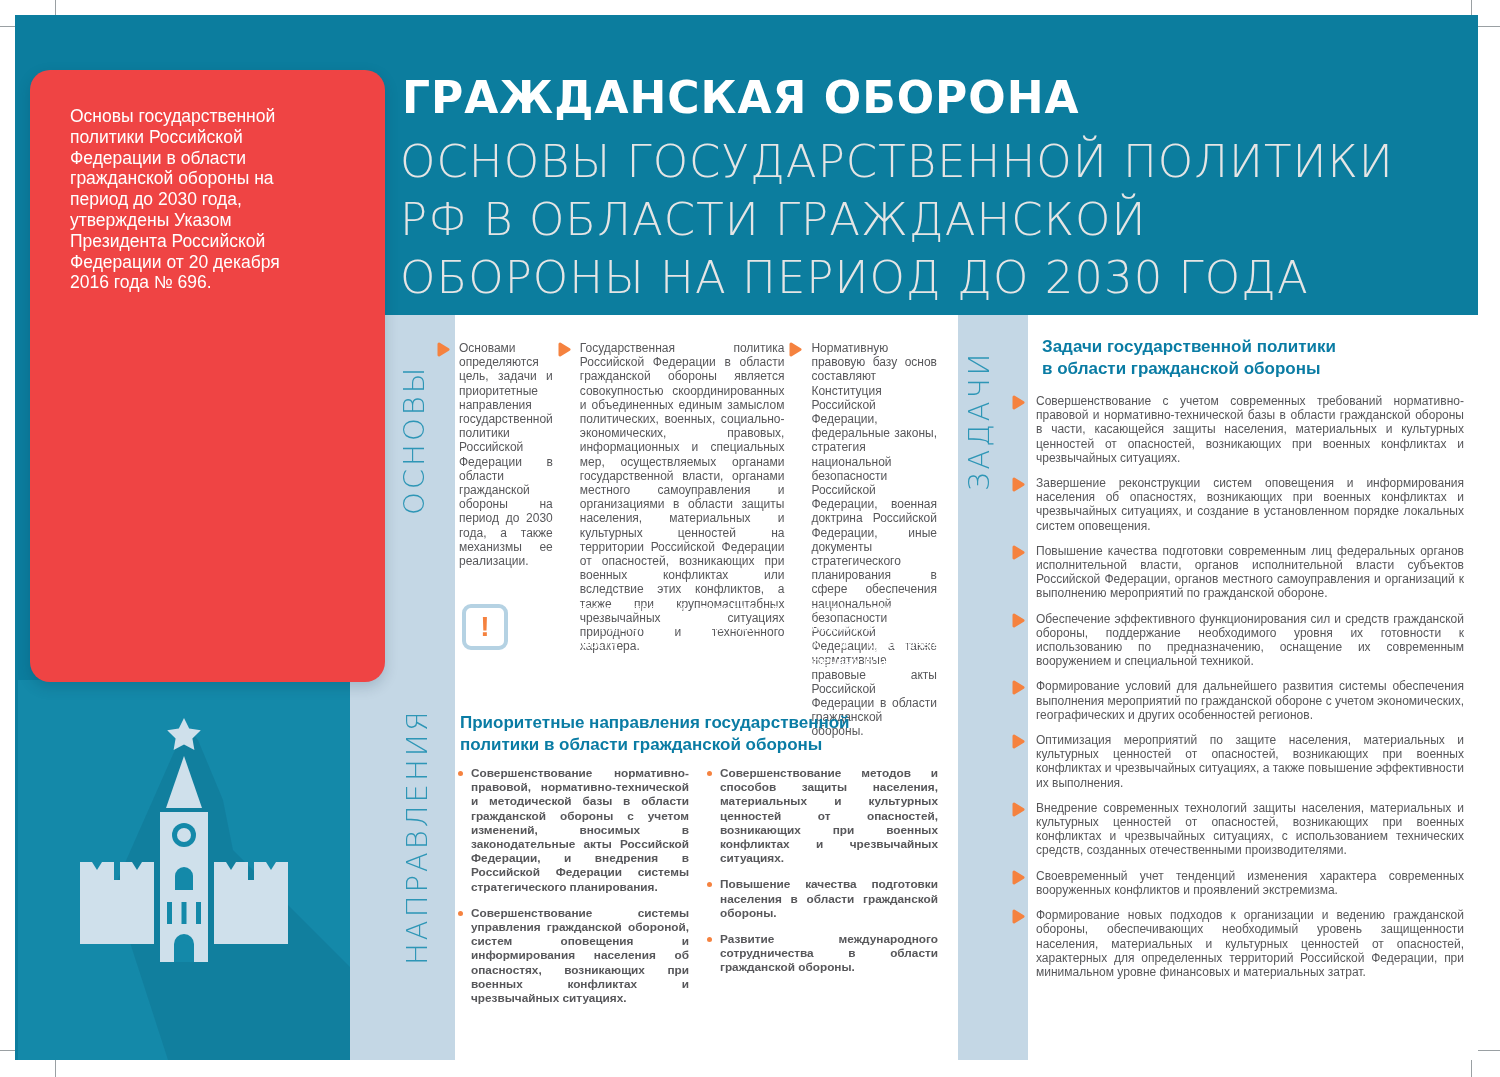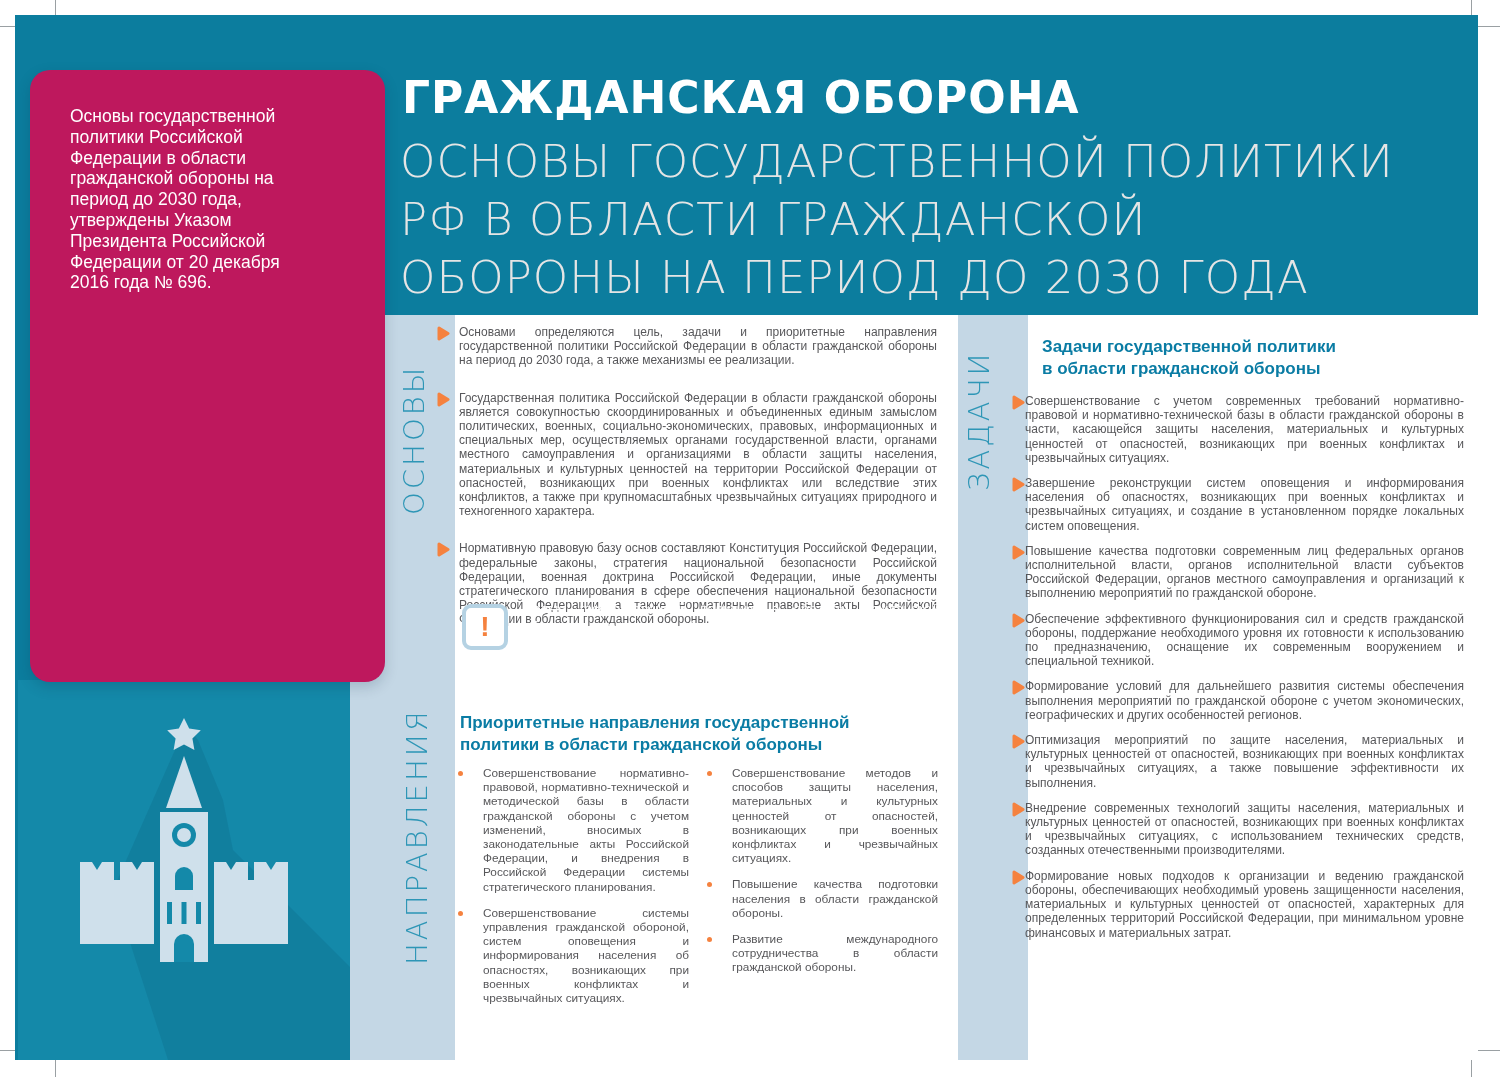--- a/index.html
+++ b/index.html
@@ -5,58 +5,58 @@
   html,body{margin:0;padding:0;background:#ffffff;}
   .stage{position:relative;width:1500px;height:1077px;background:#ffffff;overflow:hidden;
          font-family:"Liberation Sans","DejaVu Sans",sans-serif;-webkit-font-smoothing:antialiased;}
   
   .poster{position:absolute;left:15px;top:15px;width:1463px;height:1045px;background:#0c7d9e;}
   .white-panel{position:absolute;left:333px;top:300px;width:1130px;height:745px;background:#ffffff;}
   .band{position:absolute;top:300px;height:745px;background:#c4d7e5;}
   .band-left{left:333px;width:107px;}
   .band-right{left:943px;width:70px;}
   .kremlin-square{position:absolute;left:3px;top:665px;width:332px;height:380px;background:#1489a9;overflow:hidden;}
-  .orange-box{position:absolute;left:15px;top:55px;width:355px;height:612px;background:#be185d;border-radius:20px;
+  .orange-box{position:absolute;left:15px;top:55px;width:355px;height:612px;background:#ef4444;border-radius:20px;
               box-shadow:0 5px 14px rgba(0,40,60,.18);}
   .side-note{position:absolute;left:40px;top:36px;width:252px;color:#ffffff;font-size:17.5px;line-height:20.8px;}
   
   .hdr-title{position:absolute;left:387px;top:57px;color:#ffffff;font-family:"DejaVu Sans","Liberation Sans",sans-serif;
              font-weight:bold;font-size:44px;letter-spacing:1px;white-space:nowrap;}
   .hdr-sub{position:absolute;left:385px;top:118px;color:#e5e5e5;font-family:"DejaVu Sans","Liberation Sans",sans-serif;
            font-weight:300;font-size:45px;line-height:58px;letter-spacing:1px;white-space:nowrap;}
   
   .vlabel{position:absolute;writing-mode:vertical-rl;transform:rotate(180deg);color:#2e96b6;
           font-family:"DejaVu Sans","Liberation Sans",sans-serif;font-weight:300;font-size:29px;letter-spacing:3px;white-space:nowrap;}
   .vl-osnovy{left:382px;top:330px;height:170px;}
   .vl-napr{left:385px;top:700px;height:250px;}
   .vl-zadachi{left:947px;top:326px;height:150px;}
   
   .body-txt{font-size:12px;line-height:14.2px;color:#57575a;text-align:justify;}
   .teal-h{color:#0a7ca4;font-weight:bold;font-size:17px;line-height:22px;}
   
-  .osnovy-list{position:absolute;left:422px;top:310px;width:500px;display:flex;flex-direction:column;gap:23px;}
+  .osnovy-list{position:absolute;left:422px;top:326px;width:500px;display:flex;flex-direction:row;gap:5px;}
   .arrow-row{display:flex;align-items:flex-start;}
   .arrow-ic{flex:none;width:13px;height:15px;margin-top:1px;}
   .arrow-row .body-txt{margin-left:9px;flex:1;}
   
   .goal-icon{position:absolute;left:447px;top:589px;width:38px;height:38px;background:#ffffff;
              border:4px solid #b5d2e3;border-radius:9px;display:flex;align-items:center;justify-content:center;
              color:#f5813e;font-weight:bold;font-size:28px;}
   .goal-txt{position:absolute;left:508px;top:585px;width:416px;font-size:13.6px;line-height:17.5px;color:#ffffff;text-align:justify;}
   
   .dir-head{position:absolute;left:445px;top:697px;width:432px;}
   .dir-cols{position:absolute;left:443px;top:751px;width:480px;display:flex;gap:18px;}
   .dir-col{width:231px;display:flex;flex-direction:column;}
   .dot-row{display:flex;align-items:flex-start;margin-bottom:12px;}
   .dot{flex:none;width:5px;height:5px;border-radius:50%;background:#f5823f;margin-top:5px;}
-  .dot-row .body-txt{margin-left:20px;flex:1;font-size:11.8px;}
+  .dot-row .body-txt{margin-left:8px;flex:1;font-size:11.8px;font-weight:bold;}
   
   .task-head{position:absolute;left:1027px;top:321px;width:430px;}
   .task-list{position:absolute;left:997px;top:379px;width:452px;display:flex;flex-direction:column;gap:11px;}
-  .task-list .body-txt{margin-left:0;flex:1;}
+  .task-list .body-txt{margin-left:11px;flex:1;}
   
   .mark{position:absolute;background:#9aa0a3;}
   .mv{width:1px;height:27px;}
   .mh{height:1px;width:47px;}
 </style>
 </head>
 <body>
 
 <div class="stage">
 
@@ -233,20 +233,26 @@
           <div class="body-txt">Оптимизация мероприятий по защите населения, материальных и культурных ценностей от опасностей, возникающих при военных конфликтах и чрезвычайных ситуациях, а также повышение эффективности их выполнения.</div>
         </div>
 
         <div class="arrow-row">
           <svg class="arrow-ic" viewBox="0 0 13 15">
             <path d="M2,2 L11,7.5 L2,13 Z" fill="#f5823f" stroke="#f5823f" stroke-width="3" stroke-linejoin="round"></path>
           </svg>
           <div class="body-txt">Внедрение современных технологий защиты населения, материальных и культурных ценностей от опасностей, возникающих при военных конфликтах и чрезвычайных ситуациях, с использованием технических средств, созданных отечественными производителями.</div>
         </div>
 
+        <div class="arrow-row">
+          <svg class="arrow-ic" viewBox="0 0 13 15">
+            <path d="M2,2 L11,7.5 L2,13 Z" fill="#f5823f" stroke="#f5823f" stroke-width="3" stroke-linejoin="round"></path>
+          </svg>
+          <div class="body-txt">Своевременный учет тенденций изменения характера современных вооруженных конфликтов и проявлений экстремизма.</div>
+        </div>
 
         <div class="arrow-row">
           <svg class="arrow-ic" viewBox="0 0 13 15">
             <path d="M2,2 L11,7.5 L2,13 Z" fill="#f5823f" stroke="#f5823f" stroke-width="3" stroke-linejoin="round"></path>
           </svg>
           <div class="body-txt">Формирование новых подходов к организации и ведению гражданской обороны, обеспечивающих необходимый уровень защищенности населения, материальных и культурных ценностей от опасностей, характерных для определенных территорий Российской Федерации, при минимальном уровне финансовых и материальных затрат.</div>
         </div>
       </div>
 
   </div>

